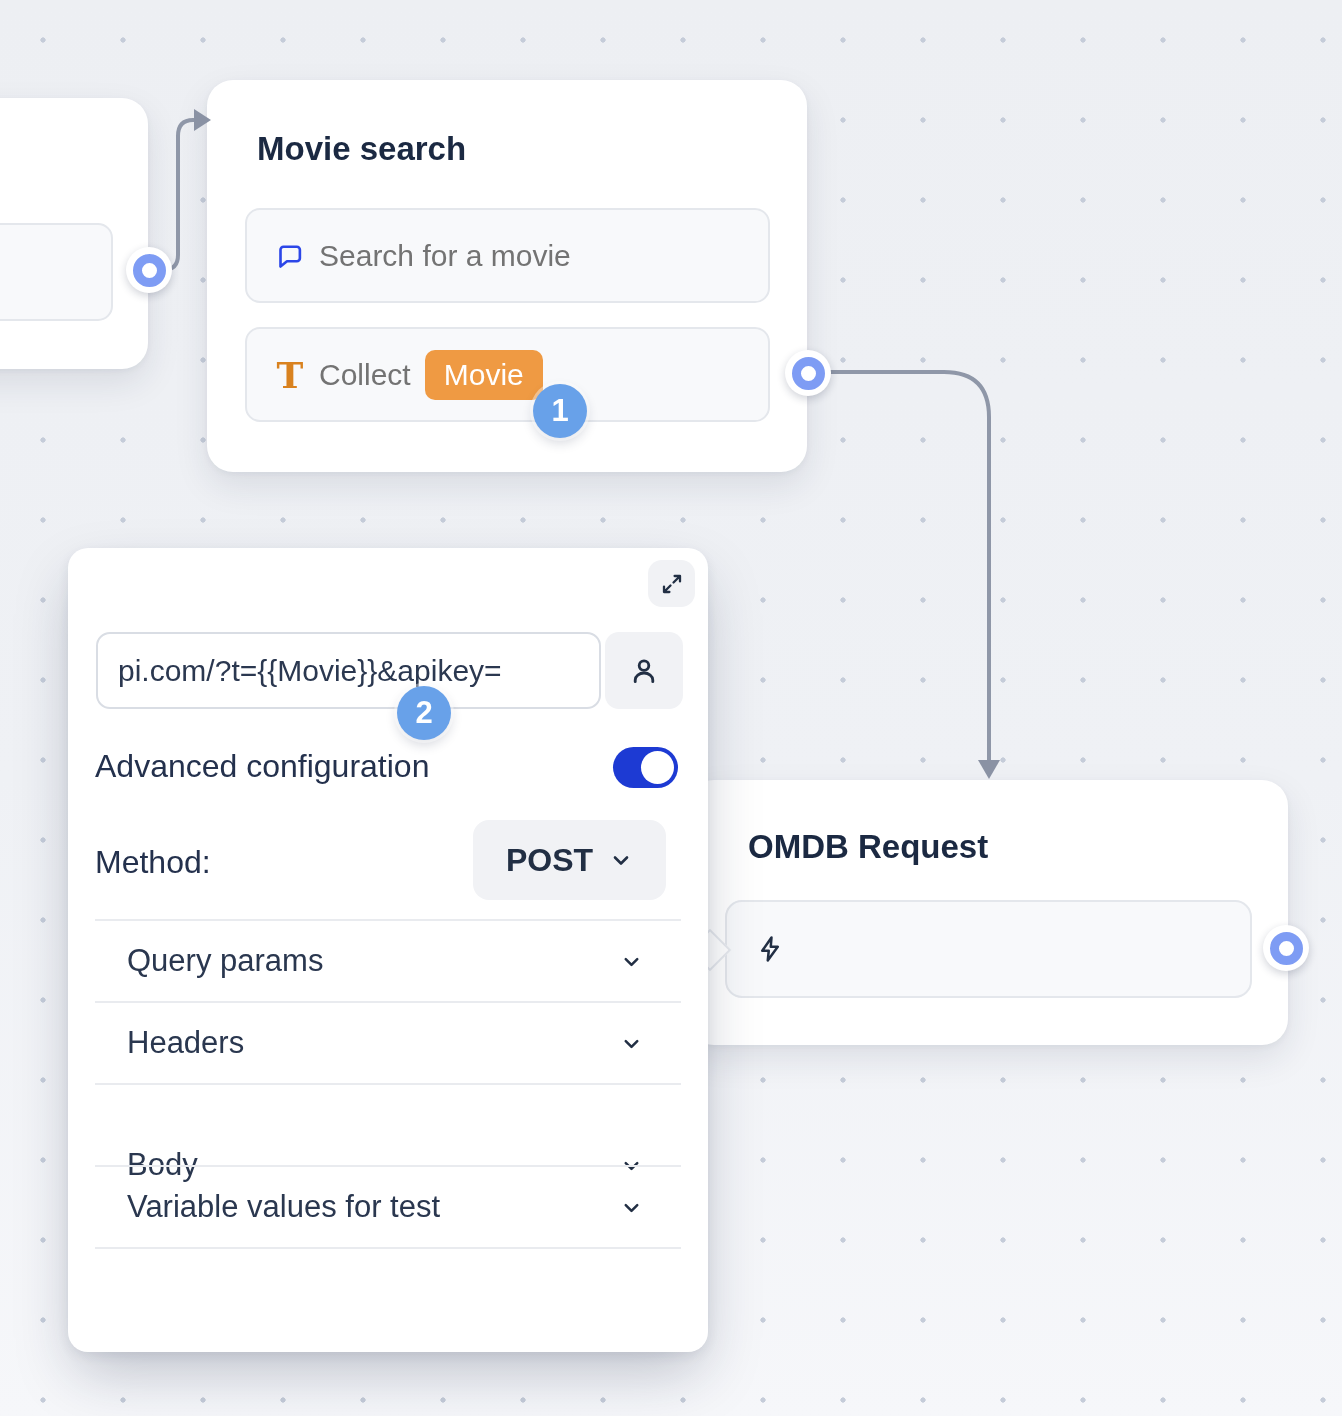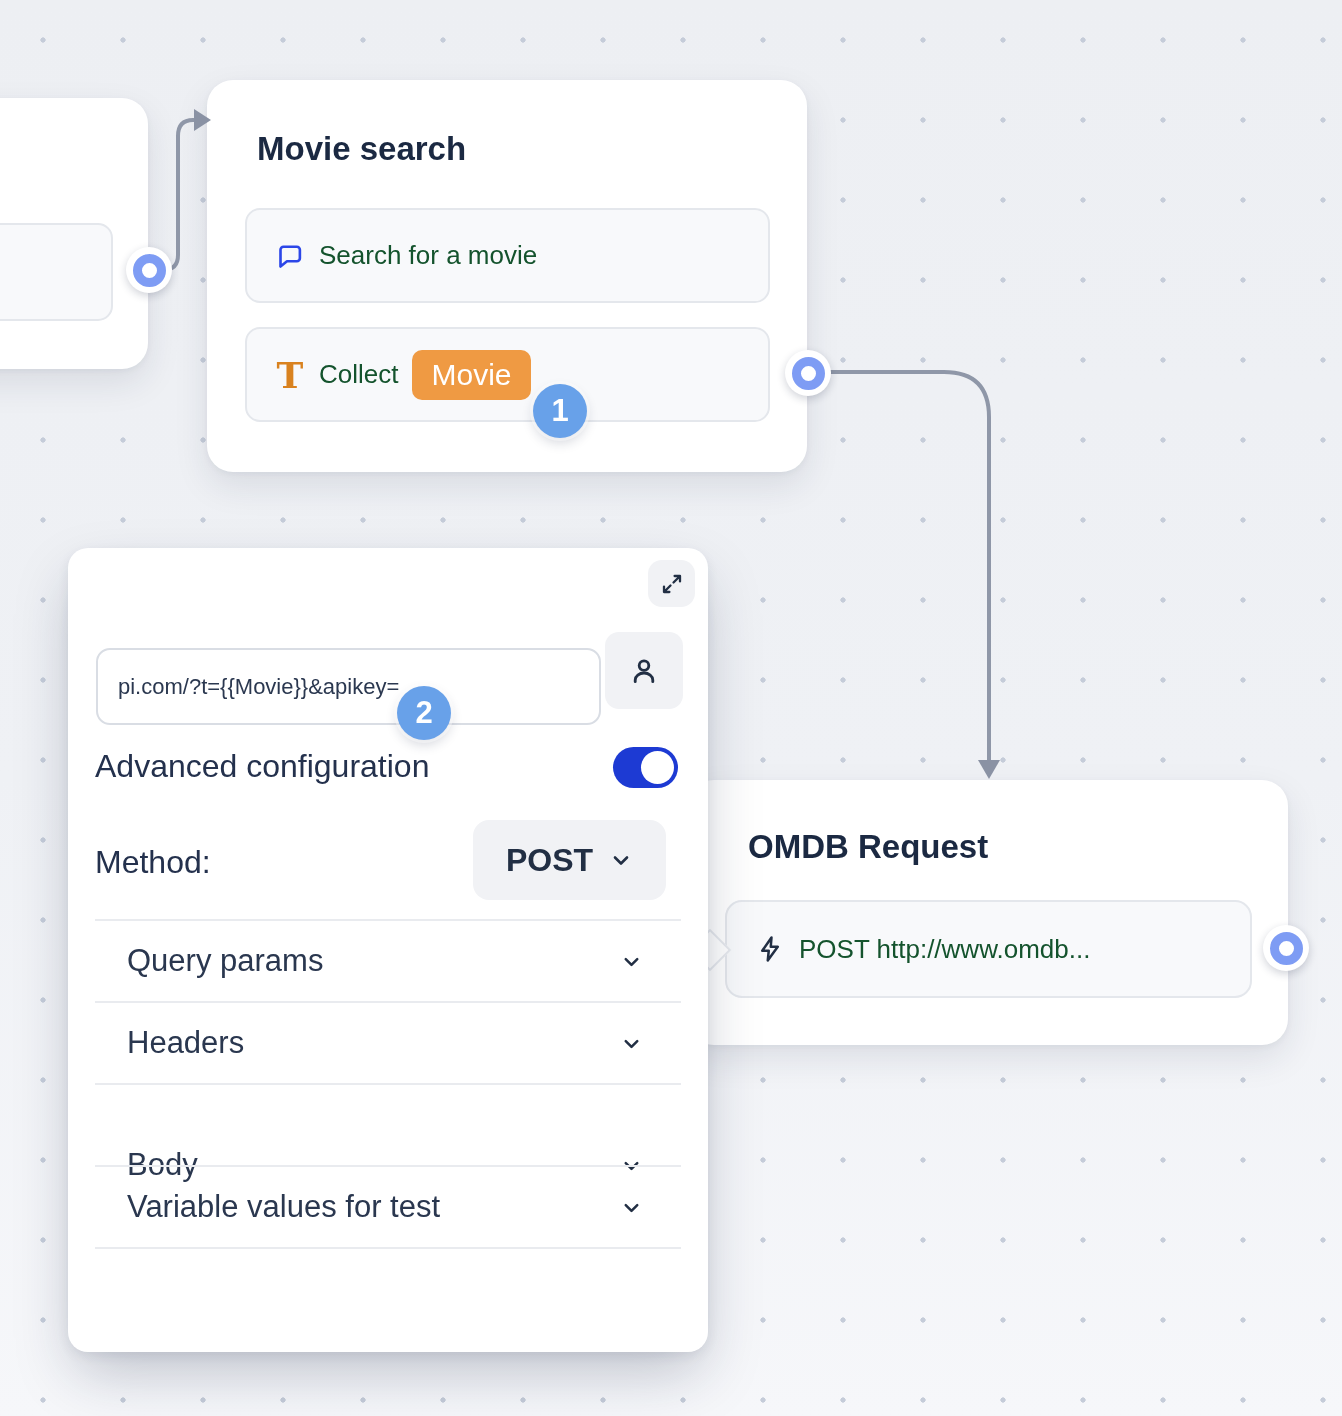--- a/index.html
+++ b/index.html
@@ -9,21 +9,21 @@
     background-image:
       radial-gradient(circle 2.6px at 43px 40px, #c5ccd9 97%, transparent),
       linear-gradient(180deg,#edeff3 0%,#eff1f5 55%,#f6f7fa 100%);
     background-size:80px 80px,100% 100%;}
   
   .card{position:absolute;background:#fff;border-radius:26px;
     box-shadow:0 14px 34px rgba(25,35,65,.10),0 2px 6px rgba(25,35,65,.05);z-index:2;}
   .node-title{position:absolute;font-size:33px;font-weight:700;color:#1b2942;white-space:nowrap;}
   .node-item{position:absolute;display:flex;align-items:center;background:#f8f9fb;
     border:2px solid #e4e7ec;border-radius:15px;box-sizing:border-box;padding-left:28px;gap:14px;}
-  .node-item .lbl{font-size:26px;color:#14532d;white-space:nowrap;}
+  .node-item .lbl{font-size:30px;color:#737373;white-space:nowrap;}
   .icon-28{width:30px;height:30px;flex:0 0 auto;}
   .t-icon{font-family:"DejaVu Serif","Liberation Serif",serif;font-weight:700;font-size:36px;
     color:#d9821f;line-height:30px;width:30px;text-align:center;flex:0 0 auto;}
   .chip{display:inline-flex;align-items:center;justify-content:center;height:50px;padding:0 19px;
     background:#ef9a43;border-radius:10px;color:#fff;font-size:30px;}
   .step-badge{position:absolute;width:54px;height:54px;border-radius:50%;background:#68a1e9;
     color:#fff;font-size:31px;font-weight:700;display:flex;align-items:center;justify-content:center;
     box-shadow:0 0 0 3px rgba(255,255,255,.40),0 5px 12px rgba(30,40,70,.18);z-index:6;}
   
   .port{position:absolute;width:46px;height:46px;border-radius:50%;background:#fff;
@@ -31,23 +31,23 @@
   .port i{display:block;width:15px;height:15px;border:9px solid #7e9cf4;border-radius:50%;background:#fff;box-sizing:content-box;}
   
   svg.connectors{position:absolute;left:0;top:0;z-index:3;pointer-events:none;}
   
   .panel{position:absolute;left:68px;top:548px;width:640px;height:804px;background:#fff;border-radius:20px;
     box-shadow:0 26px 60px -8px rgba(25,35,65,.26),0 4px 12px rgba(25,35,65,.08);z-index:5;}
   .panel-pointer{position:absolute;left:695px;top:935px;width:26px;height:26px;background:#fff;
     border:2px solid #e6e9ee;transform:rotate(45deg);z-index:4;}
   .sq-btn{position:absolute;background:#f1f2f5;border:none;border-radius:14px;
     display:flex;align-items:center;justify-content:center;cursor:pointer;}
-  .url-input{position:absolute;left:28px;top:100px;width:505px;height:77px;box-sizing:border-box;
+  .url-input{position:absolute;left:28px;top:84px;width:505px;height:77px;box-sizing:border-box;
     border:2px solid #d9dde4;border-radius:14px;background:#fff;padding:0 20px;
-    font-family:"Liberation Sans","DejaVu Sans",sans-serif;font-size:22px;color:#2b3850;outline:none;}
+    font-family:"Liberation Sans","DejaVu Sans",sans-serif;font-size:30px;color:#2b3850;outline:none;}
   .row-label{position:absolute;font-size:32px;color:#24314d;white-space:nowrap;}
   .toggle{position:absolute;left:545px;top:199px;width:65px;height:41px;border-radius:21px;
     background:#1d3ad3;cursor:pointer;}
   .toggle .knob{position:absolute;right:4px;top:4px;width:33px;height:33px;border-radius:50%;background:#fff;}
   .method-box{position:absolute;left:405px;top:272px;width:193px;height:80px;background:#f1f2f5;
     border-radius:16px;display:flex;align-items:center;justify-content:center;gap:16px;cursor:pointer;}
   .method-box .mv{font-size:32px;font-weight:700;color:#222f44;}
   .divider{position:absolute;left:27px;width:586px;height:0;border-top:2px solid #e9ebef;}
   .acc-row{position:absolute;left:27px;width:586px;height:80px;display:flex;align-items:center;
     justify-content:space-between;cursor:pointer;}
@@ -96,21 +96,20 @@
     <div class="step-badge" style="left:326px;top:304px;">1</div>
   </div>
 
   <div class="card" style="left:688px;top:780px;width:600px;height:265px;">
     <div class="node-title" style="left:60px;top:48px;">OMDB Request</div>
 
     <div class="node-item" style="left:37px;top:120px;width:527px;height:98px;border-radius:17px;">
       <svg class="icon-28" viewBox="0 0 24 24" fill="none" stroke="#222f44" stroke-width="2" stroke-linejoin="round" stroke-linecap="round">
         <path d="M13.2 2.8 L5.8 13.4 H11 L10.2 21.2 L18.2 10.2 H12.6 Z"></path>
       </svg>
-      <span class="lbl">POST http://www.omdb...</span>
     </div>
   </div>
 
   <div class="panel-pointer"></div>
 
   <div class="panel">
 
     <button class="sq-btn" style="left:580px;top:12px;width:47px;height:47px;">
       <svg width="24" height="24" viewBox="0 0 24 24" fill="none" stroke="#222f44" stroke-width="2.3" stroke-linecap="round" stroke-linejoin="round">
         <path d="M13.5 10.5 L20 4 M20 4 h-5.4 M20 4 v5.4 M10.5 13.5 L4 20 M4 20 h5.4 M4 20 v-5.4"></path>

